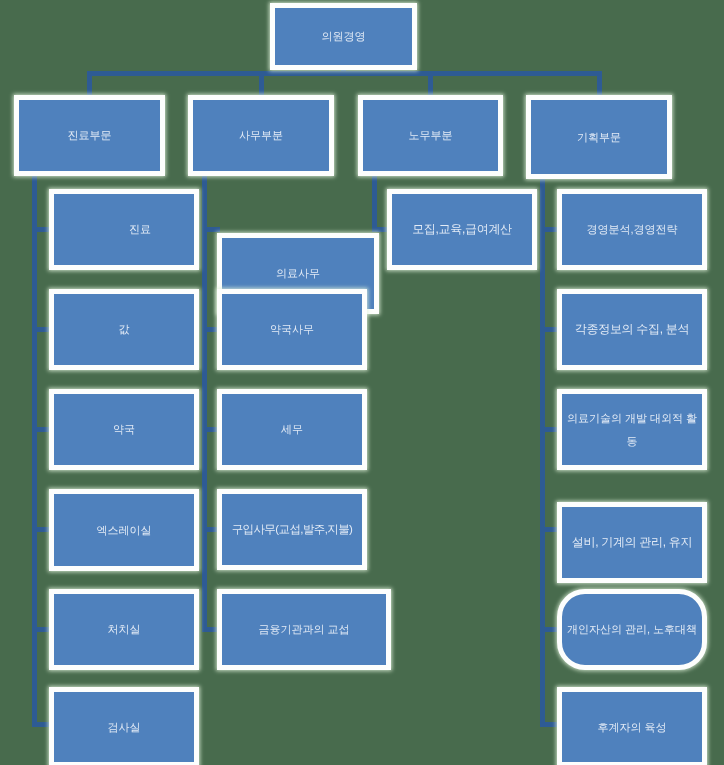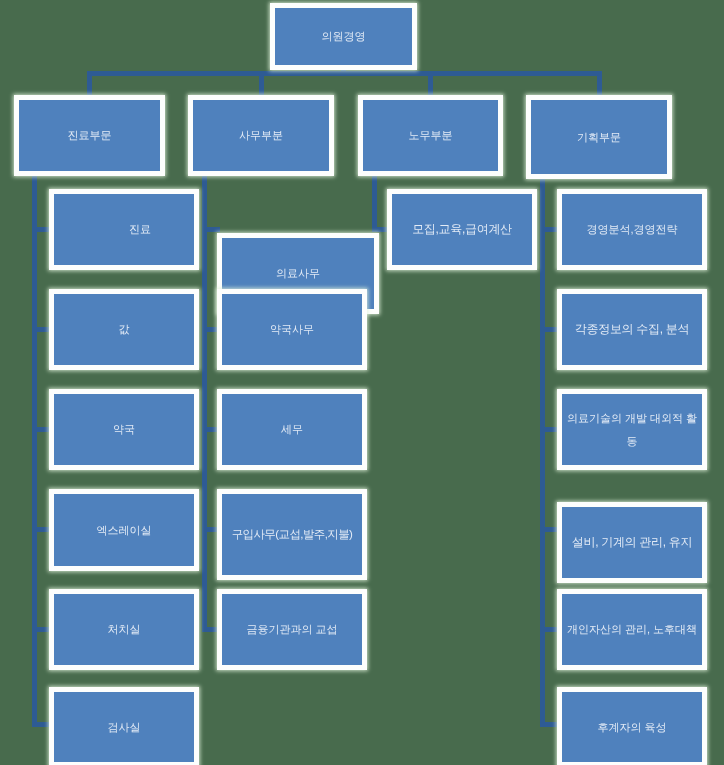--- a/index.html
+++ b/index.html
@@ -80,25 +80,25 @@
   <div class="node" style="left:49px;top:189px;width:150px;height:81px;padding-left:34px;">진료</div>
   <div class="node" style="left:49px;top:289px;width:150px;height:81px;">값</div>
   <div class="node" style="left:49px;top:389px;width:150px;height:81px;">약국</div>
   <div class="node" style="left:49px;top:489px;width:150px;height:82px;">엑스레이실</div>
   <div class="node" style="left:49px;top:589px;width:150px;height:81px;">처치실</div>
   <div class="node" style="left:49px;top:687px;width:150px;height:80px;">검사실</div>
 
   <div class="node" style="left:217px;top:189px;width:162px;height:81px;margin-top:44px;">의료사무</div>
   <div class="node" style="left:217px;top:289px;width:150px;height:81px;">약국사무</div>
   <div class="node" style="left:217px;top:389px;width:150px;height:81px;">세무</div>
-  <div class="node tight" style="left:217px;top:489px;width:150px;height:91px;">구입사무(교섭,발주,지불)</div>
-  <div class="node" style="left:217px;top:589px;width:150px;height:81px;">금융기관과의 교섭</div>
+  <div class="node tight" style="left:217px;top:489px;width:150px;height:81px;">구입사무(교섭,발주,지불)</div>
+  <div class="node" style="left:217px;top:589px;width:174px;height:81px;">금융기관과의 교섭</div>
 
   <div class="node fit" style="left:387px;top:189px;width:150px;height:81px;">모집,교육,급여계산</div>
 
   <div class="node" style="left:557px;top:189px;width:150px;height:81px;">경영분석,경영전략</div>
   <div class="node fit" style="left:557px;top:289px;width:150px;height:81px;">각종정보의 수집, 분석</div>
   <div class="node" style="left:557px;top:389px;width:150px;height:81px;">의료기술의 개발 대외적 활동</div>
   <div class="node fit" style="left:557px;top:502px;width:150px;height:81px;">설비, 기계의 관리, 유지</div>
-  <div class="node" style="left:557px;top:589px;width:150px;height:81px;">개인자산의 관리, 노후대책</div>
+  <div class="node" style="left:557px;top:589px;width:150px;height:81px;border-radius:28px;">개인자산의 관리, 노후대책</div>
   <div class="node" style="left:557px;top:687px;width:150px;height:80px;">후계자의 육성</div>
 
 </div>
 
 </body></html>

